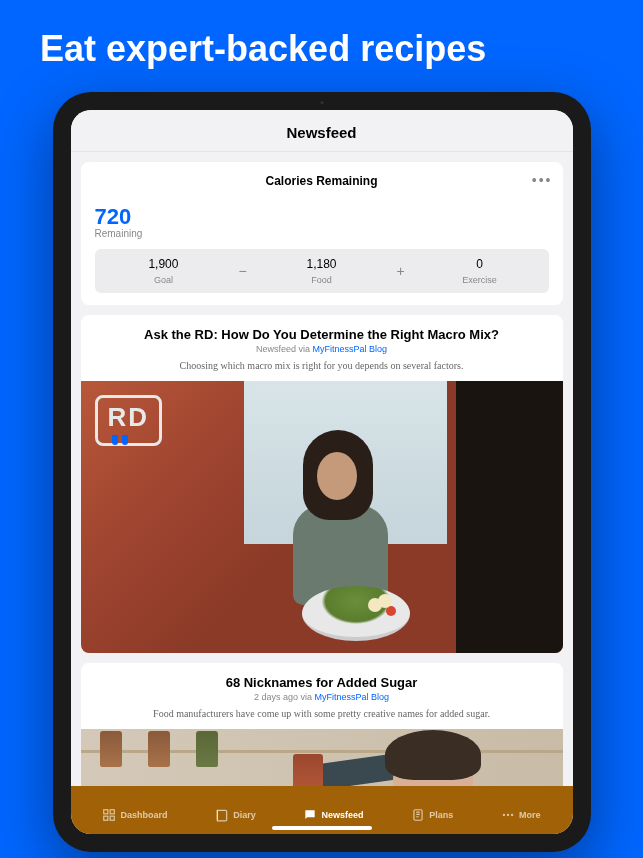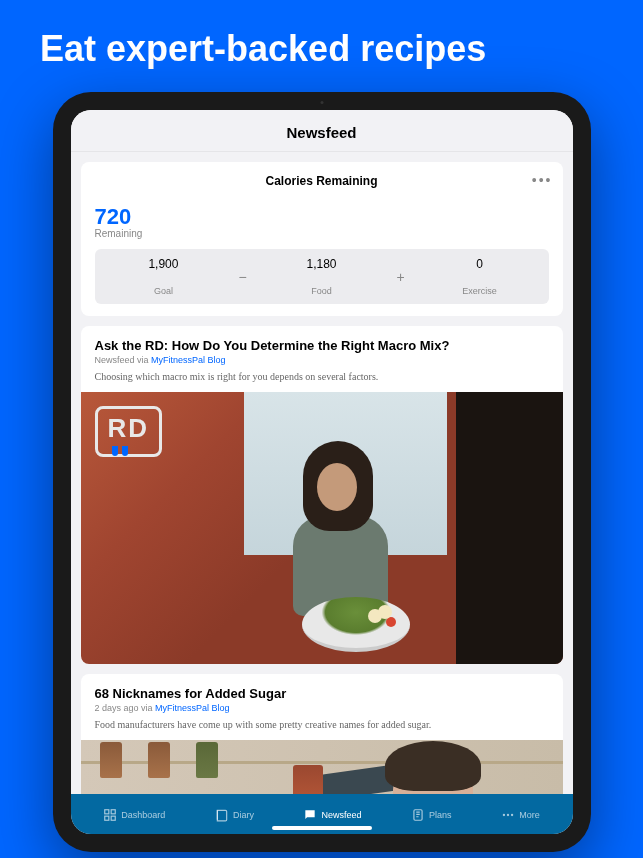--- a/index.html
+++ b/index.html
@@ -118,27 +118,28 @@
       padding: 0 6px;
     }
     .breakdown-val {
       font-size: 12px;
       color: #000;
       font-weight: 500;
     }
     .breakdown-label {
       font-size: 9px;
       color: #888;
-      margin-top: 15px;
+      margin-top: 4px;
     }
     .article-card {
       background: white;
       margin: 10px 10px 0;
       border-radius: 8px;
       overflow: hidden;
+      text-align: center;
     }
     .article-head {
       padding: 12px 14px 10px;
     }
     .article-title {
       font-size: 13px;
       font-weight: 600;
       color: #000;
     }
     .article-meta {
@@ -285,26 +286,27 @@
     }
     .img2-arm {
       position: absolute; top: 20px; left: -40px; width: 100px; height: 26px;
       background: #3a4850; border-radius: 14px; transform: rotate(-8deg);
     }
     .img2-hand {
       position: absolute; top: 18px; left: -54px; width: 24px; height: 20px;
       background: #d8b098; border-radius: 40%;
     }
     .tabbar {
-      background: #0369a1;
+      background: #a16207;
       display: flex;
       justify-content: space-around;
       align-items: center;
-      padding: 10px 8px 8px;
+      padding: 18px 8px 8px;
       position: relative;
+      font-weight: bold;
     }
     .tabbar::after {
       content: '';
       position: absolute;
       bottom: 4px;
       left: 50%;
       transform: translateX(-50%);
       width: 100px;
       height: 4px;
       background: #fff;

